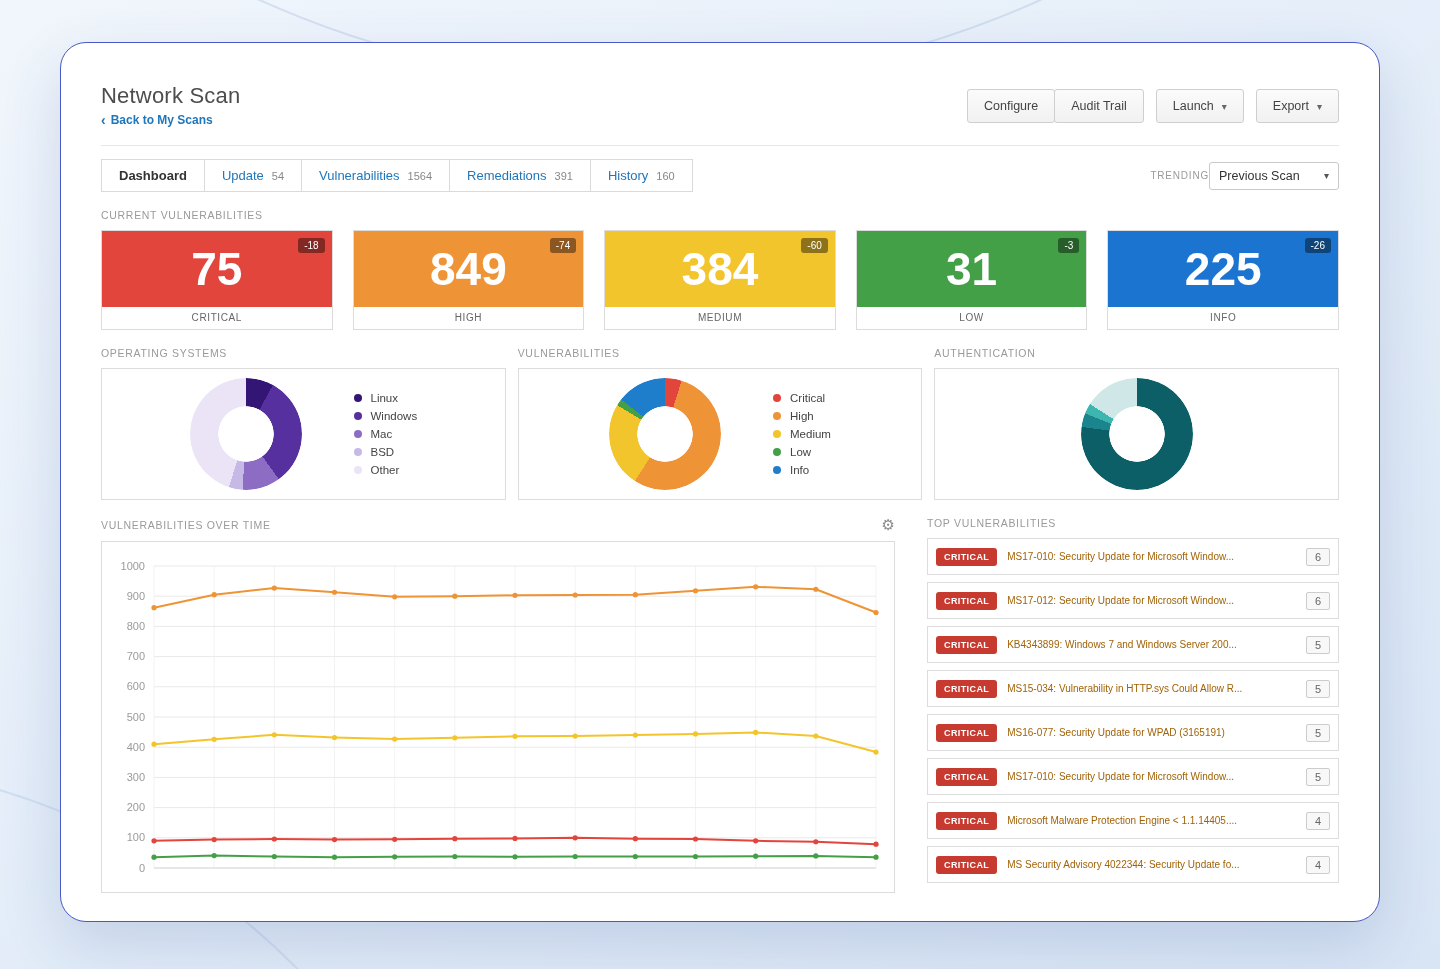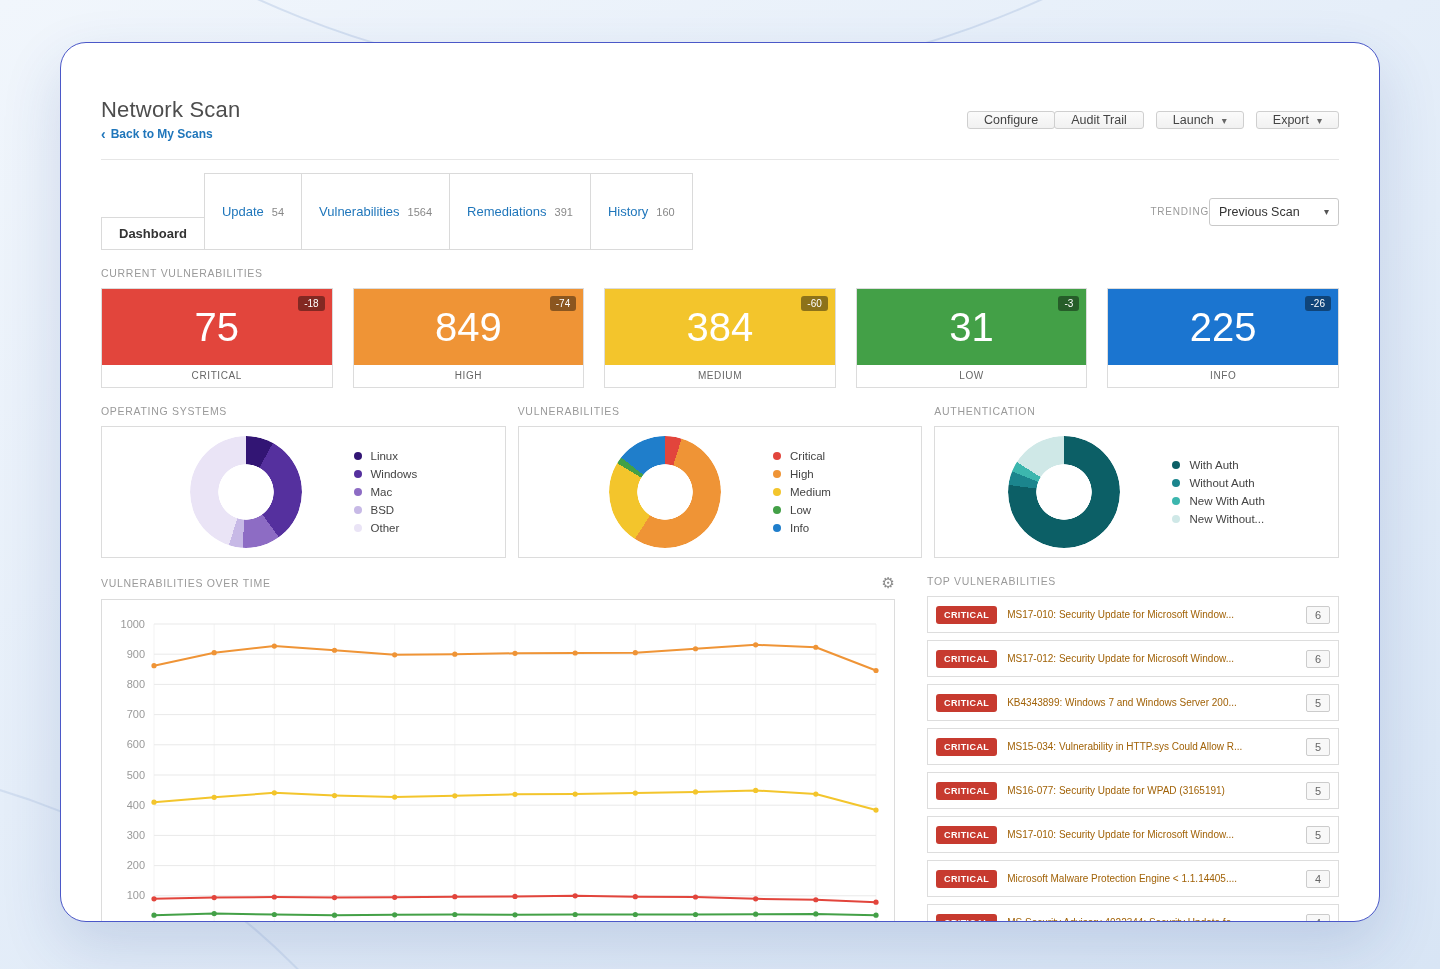--- a/index.html
+++ b/index.html
@@ -15,62 +15,62 @@
     border:2px solid rgba(150,175,215,0.25); left:-900px; top:760px; }
 
   .app-card {
     position:absolute; left:60px; top:42px; width:1320px; height:880px;
     background:#ffffff; border-radius:26px; border:1px solid #4b58c8;
     box-shadow:0 24px 60px rgba(40,70,140,0.16);
     padding:0 40px; overflow:hidden;
   }
 
   
-  .app-header { display:flex; justify-content:space-between; align-items:center; padding-top:54px; }
+  .app-header { display:flex; justify-content:space-between; align-items:center; padding-top:40px; }
   .page-title { font-size:22px; font-weight:300; color:#4d4d4d; letter-spacing:0.2px; }
   .back-link { display:inline-flex; align-items:center; gap:5px; margin-top:4px;
     font-size:12px; color:#1f76bb; text-decoration:none; cursor:pointer; font-weight:bold; }
   .back-chevron { font-size:14px; line-height:1; }
   .header-actions { display:flex; align-items:center; gap:12px; }
   .btn-group { display:flex; }
   .btn-group .btn + .btn { margin-left:-1px; }
   .btn {
-    height:18px; padding:0 16px; font-size:12.5px; color:#444;
+    height:34px; padding:0 16px; font-size:12.5px; color:#444;
     background:linear-gradient(#fbfbfb,#f1f1f1); border:1px solid #cfcfcf; border-radius:3px;
     cursor:pointer; display:inline-flex; align-items:center; gap:8px;
     font-family:inherit;
   }
   .btn .caret { font-size:10px; color:#666; }
 
   .header-divider { border-bottom:1px solid #e6e6e6; margin-top:16px; }
 
   
   .tabs-row { display:flex; justify-content:space-between; align-items:center; margin-top:13px; }
   .tabs { display:flex; }
   .tab { display:flex; align-items:center; gap:8px; padding:8px 17px; border:1px solid #dadada;
     margin-left:-1px; background:#fff; font-size:13px; color:#1f76bb; cursor:pointer; }
   .tab:first-child { margin-left:0; }
-  .tab.active { color:#333; font-weight:bold;margin-top:44px; }
+  .tab.active { color:#333; font-weight:bold; }
   .tab-count { font-size:11px; color:#888; }
   .trending { display:flex; align-items:center; gap:0; }
   .trending-label { font-size:10px; color:#9a9a9a; letter-spacing:0.8px; }
   .select { width:130px; height:28px; border:1px solid #c9c9c9; border-radius:3px; background:#fff;
     display:flex; align-items:center; justify-content:space-between; padding:0 9px;
     font-size:12.5px; color:#333; cursor:pointer; }
   .select .caret { font-size:10px; color:#555; }
 
   
   .section-label { font-size:10.5px; color:#9a9a9a; letter-spacing:0.7px; }
   .row-label { margin:17px 0 9px; }
 
   
   .stat-row { display:flex; gap:20px; }
   .stat-card { flex:1; border:1px solid #dcdcdc; background:#fff; cursor:pointer; }
   .stat-top { height:76px; position:relative; display:flex; align-items:center; justify-content:center; }
-  .stat-value { font-size:40px; font-weight:400; color:#fff; }
+  .stat-value { font-size:46px; font-weight:700; color:#fff; }
   .stat-delta { position:absolute; top:7px; right:7px; background:rgba(0,0,0,0.42); color:#fff;
     font-size:10px; padding:2px 6px; border-radius:3px; }
   .stat-label { text-align:center; padding:5px 0 6px; font-size:10px; color:#666; letter-spacing:0.6px; }
 
   
   .panels-labels, .panels-row { display:grid; grid-template-columns:1fr 1fr 1fr; gap:12px; }
   .panels-labels { margin:17px 0 9px; }
   .panel { border:1px solid #dcdcdc; background:#fff; height:132px;
     display:flex; align-items:center; justify-content:center; gap:52px; }
   .donut { width:112px; height:112px; border-radius:50%;
@@ -253,38 +253,20 @@
             <span>Low</span>
           </div>
         <div class="legend-item">
             <span class="dot" style="background-color: rgb(31, 126, 203);"></span>
             <span>Info</span>
           </div>
       </div>
     </div>
     <div class="panel">
       <div class="donut" style="background: conic-gradient(rgb(12, 95, 102) 0deg, rgb(12, 95, 102) 277.2deg, rgb(27, 133, 141) 277.2deg, rgb(27, 133, 141) 291.6deg, rgb(60, 182, 174) 291.6deg, rgb(60, 182, 174) 302.4deg, rgb(207, 232, 231) 302.4deg, rgb(207, 232, 231) 360deg);"></div>
-      <div class="legend">
-        <div class="legend-item">
-            <span class="dot" style="background-color: rgb(12, 95, 102);"></span>
-            <span>With Auth</span>
-          </div>
-        <div class="legend-item">
-            <span class="dot" style="background-color: rgb(27, 133, 141);"></span>
-            <span>Without Auth</span>
-          </div>
-        <div class="legend-item">
-            <span class="dot" style="background-color: rgb(60, 182, 174);"></span>
-            <span>New With Auth</span>
-          </div>
-        <div class="legend-item">
-            <span class="dot" style="background-color: rgb(207, 232, 231);"></span>
-            <span>New Without...</span>
-          </div>
-      </div>
     </div>
   </div>
 
   <div class="bottom-row">
     <div>
       <div class="chart-label-row">
         <span class="section-label">VULNERABILITIES OVER TIME</span>
         <span class="gear">⚙</span>
       </div>
       <div class="chart-panel">

